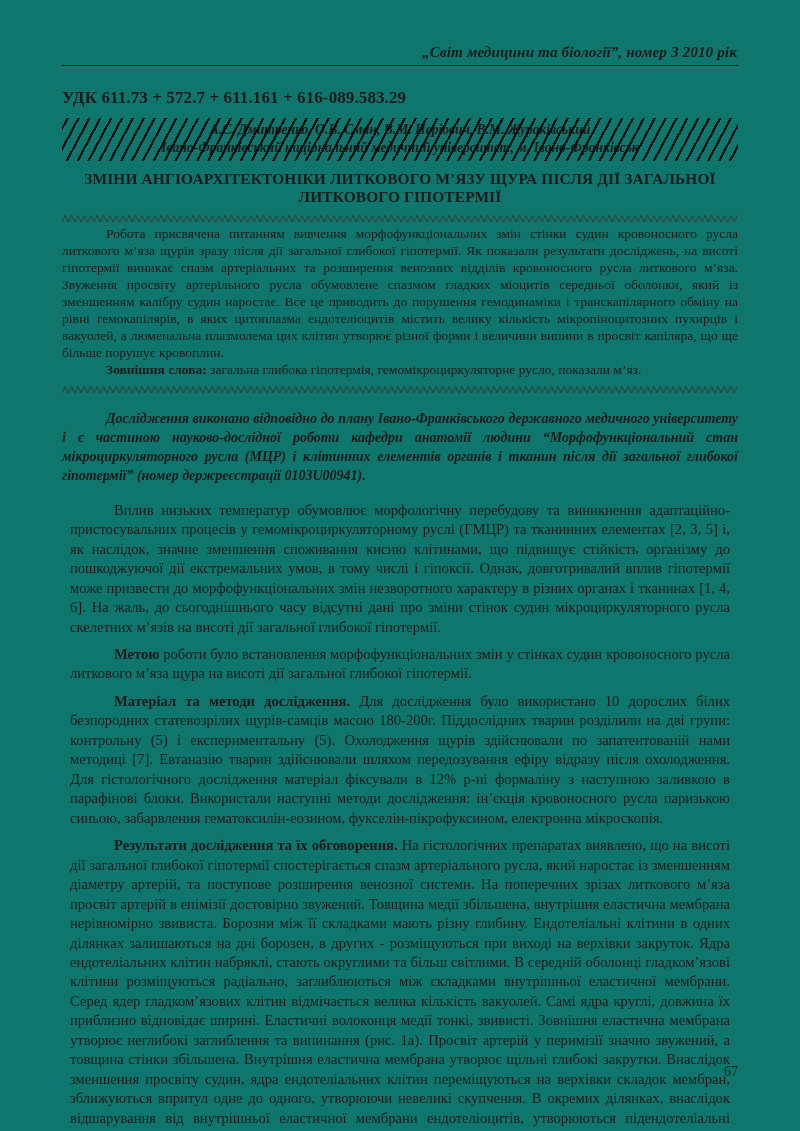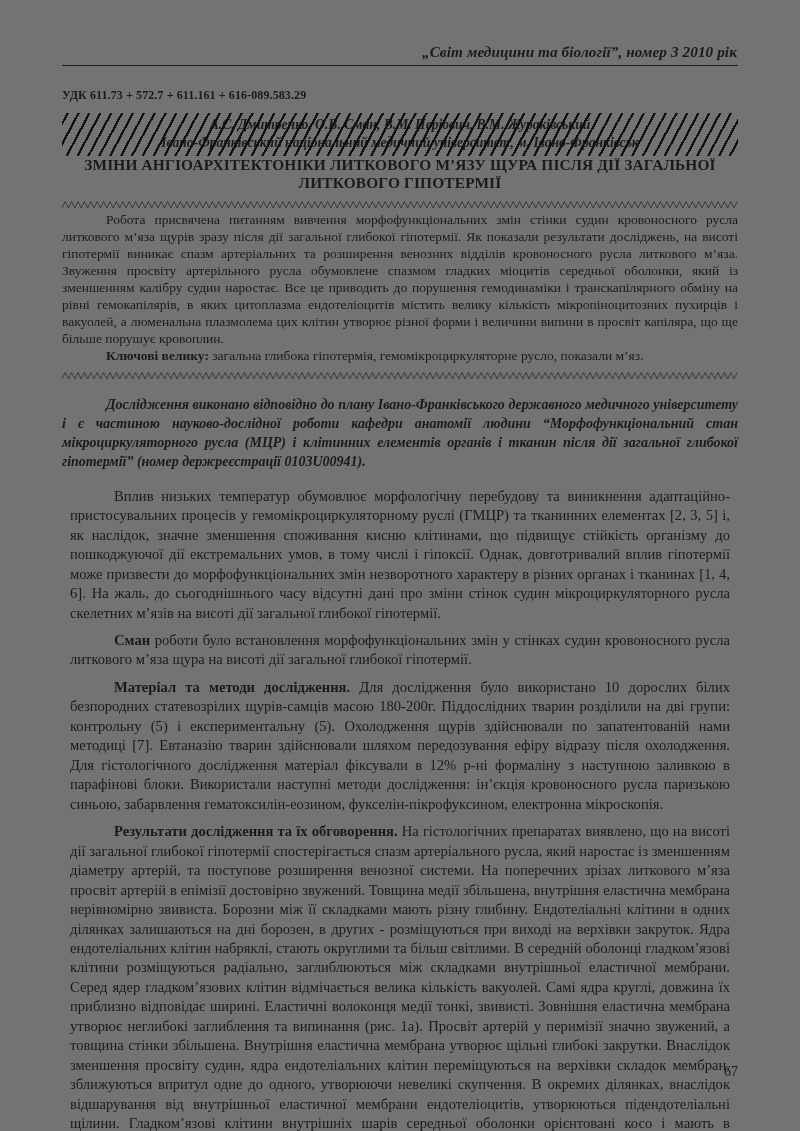--- a/index.html
+++ b/index.html
@@ -8,21 +8,21 @@
     background: #ffffff;
   }
   body {
     font-family: "Liberation Serif", "DejaVu Serif", serif;
     color: #1a1a1a;
   }
   .page {
     position: relative;
     width: 800px;
     height: 1131px;
-    background: #737373;
+    background: #0f766e;
     overflow: hidden;
     box-sizing: border-box;
   }
   .content {
     position: absolute;
     left: 62px;
     top: 0;
     width: 676px;
   }
 
@@ -40,21 +40,21 @@
   .head-rule {
     margin-top: 4px;
     border-bottom: 1.6px solid #1a1a1a;
     width: 100%;
   }
 
   
   .udc {
     margin-top: 22px;
     font-weight: bold;
-    font-size: 12px;
+    font-size: 17px;
     letter-spacing: 0.1px;
   }
 
   
   .authors-block {
     position: relative;
     margin-top: 10px;
     padding: 3px 0 4px 0;
     overflow: hidden;
   }
@@ -80,20 +80,21 @@
       #111111 0px,
       #111111 2.2px,
       rgba(255,255,255,0) 2.2px,
       rgba(255,255,255,0) 9.6px
     );
     mix-blend-mode: darken;
   }
 
   
   .title {
+    margin-top: 9px;
     text-align: center;
     font-weight: bold;
     font-size: 15.4px;
     line-height: 1.2;
     letter-spacing: 0.15px;
   }
 
   
   .zigzag {
     width: 100%;
@@ -178,34 +179,34 @@
       <br>
       <span>ЛИТКОВОГО ГІПОТЕРМІЇ</span>
     </div>
 
     <svg class="zigzag" viewBox="0 0 676 9" preserveAspectRatio="none">
       <path d="M0 8 L3.2 1.5 L6.4 8 L9.6 1.5 L12.8 8 L16 1.5 L19.2 8 L22.4 1.5 L25.6 8 L28.8 1.5 L32 8 L35.2 1.5 L38.4 8 L41.6 1.5 L44.8 8 L48 1.5 L51.2 8 L54.4 1.5 L57.6 8 L60.8 1.5 L64 8 L67.2 1.5 L70.4 8 L73.6 1.5 L76.8 8 L80 1.5 L83.2 8 L86.4 1.5 L89.6 8 L92.8 1.5 L96 8 L99.2 1.5 L102.4 8 L105.6 1.5 L108.8 8 L112 1.5 L115.2 8 L118.4 1.5 L121.6 8 L124.8 1.5 L128 8 L131.2 1.5 L134.4 8 L137.6 1.5 L140.8 8 L144 1.5 L147.2 8 L150.4 1.5 L153.6 8 L156.8 1.5 L160 8 L163.2 1.5 L166.4 8 L169.6 1.5 L172.8 8 L176 1.5 L179.2 8 L182.4 1.5 L185.6 8 L188.8 1.5 L192 8 L195.2 1.5 L198.4 8 L201.6 1.5 L204.8 8 L208 1.5 L211.2 8 L214.4 1.5 L217.6 8 L220.8 1.5 L224 8 L227.2 1.5 L230.4 8 L233.6 1.5 L236.8 8 L240 1.5 L243.2 8 L246.4 1.5 L249.6 8 L252.8 1.5 L256 8 L259.2 1.5 L262.4 8 L265.6 1.5 L268.8 8 L272 1.5 L275.2 8 L278.4 1.5 L281.6 8 L284.8 1.5 L288 8 L291.2 1.5 L294.4 8 L297.6 1.5 L300.8 8 L304 1.5 L307.2 8 L310.4 1.5 L313.6 8 L316.8 1.5 L320 8 L323.2 1.5 L326.4 8 L329.6 1.5 L332.8 8 L336 1.5 L339.2 8 L342.4 1.5 L345.6 8 L348.8 1.5 L352 8 L355.2 1.5 L358.4 8 L361.6 1.5 L364.8 8 L368 1.5 L371.2 8 L374.4 1.5 L377.6 8 L380.8 1.5 L384 8 L387.2 1.5 L390.4 8 L393.6 1.5 L396.8 8 L400 1.5 L403.2 8 L406.4 1.5 L409.6 8 L412.8 1.5 L416 8 L419.2 1.5 L422.4 8 L425.6 1.5 L428.8 8 L432 1.5 L435.2 8 L438.4 1.5 L441.6 8 L444.8 1.5 L448 8 L451.2 1.5 L454.4 8 L457.6 1.5 L460.8 8 L464 1.5 L467.2 8 L470.4 1.5 L473.6 8 L476.8 1.5 L480 8 L483.2 1.5 L486.4 8 L489.6 1.5 L492.8 8 L496 1.5 L499.2 8 L502.4 1.5 L505.6 8 L508.8 1.5 L512 8 L515.2 1.5 L518.4 8 L521.6 1.5 L524.8 8 L528 1.5 L531.2 8 L534.4 1.5 L537.6 8 L540.8 1.5 L544 8 L547.2 1.5 L550.4 8 L553.6 1.5 L556.8 8 L560 1.5 L563.2 8 L566.4 1.5 L569.6 8 L572.8 1.5 L576 8 L579.2 1.5 L582.4 8 L585.6 1.5 L588.8 8 L592 1.5 L595.2 8 L598.4 1.5 L601.6 8 L604.8 1.5 L608 8 L611.2 1.5 L614.4 8 L617.6 1.5 L620.8 8 L624 1.5 L627.2 8 L630.4 1.5 L633.6 8 L636.8 1.5 L640 8 L643.2 1.5 L646.4 8 L649.6 1.5 L652.8 8 L656 1.5 L659.2 8 L662.4 1.5 L665.6 8 L668.8 1.5 L672 8 L675.2 1.5" fill="none" stroke="#333333" stroke-width="0.9"></path>
     </svg>
 
     <div class="abstract">
       <p>Робота присвячена питанням вивчення морфофункціональних змін стінки судин кровоносного русла литкового м’яза щурів зразу після дії загальної глибокої гіпотермії. Як показали результати досліджень, на висоті гіпотермії виникає спазм артеріальних та розширення венозних відділів кровоносного русла литкового м’яза. Звуження просвіту артерільного русла обумовлене спазмом гладких міоцитів середньої оболонки, який із зменшенням калібру судин наростає. Все це приводить до порушення гемодинаміки і транскапілярного обміну на рівні гемокапілярів, в яких цитоплазма ендотеліоцитів містить велику кількість мікропіноцитозних пухирців і вакуолей, а люменальна плазмолема цих клітин утворює різної форми і величини випини в просвіт капіляра, що ще більше порушує кровоплин.</p>
-      <p class="keywords"><span class="b">Ключові велику:</span><span> загальна глибока гіпотермія, гемомікроциркуляторне русло, показали м’яз.</span></p>
+      <p class="keywords"><span class="b">Зовнішня слова:</span><span> загальна глибока гіпотермія, гемомікроциркуляторне русло, показали м’яз.</span></p>
     </div>
 
     <svg class="zigzag" viewBox="0 0 676 9" preserveAspectRatio="none">
       <path d="M0 8 L3.2 1.5 L6.4 8 L9.6 1.5 L12.8 8 L16 1.5 L19.2 8 L22.4 1.5 L25.6 8 L28.8 1.5 L32 8 L35.2 1.5 L38.4 8 L41.6 1.5 L44.8 8 L48 1.5 L51.2 8 L54.4 1.5 L57.6 8 L60.8 1.5 L64 8 L67.2 1.5 L70.4 8 L73.6 1.5 L76.8 8 L80 1.5 L83.2 8 L86.4 1.5 L89.6 8 L92.8 1.5 L96 8 L99.2 1.5 L102.4 8 L105.6 1.5 L108.8 8 L112 1.5 L115.2 8 L118.4 1.5 L121.6 8 L124.8 1.5 L128 8 L131.2 1.5 L134.4 8 L137.6 1.5 L140.8 8 L144 1.5 L147.2 8 L150.4 1.5 L153.6 8 L156.8 1.5 L160 8 L163.2 1.5 L166.4 8 L169.6 1.5 L172.8 8 L176 1.5 L179.2 8 L182.4 1.5 L185.6 8 L188.8 1.5 L192 8 L195.2 1.5 L198.4 8 L201.6 1.5 L204.8 8 L208 1.5 L211.2 8 L214.4 1.5 L217.6 8 L220.8 1.5 L224 8 L227.2 1.5 L230.4 8 L233.6 1.5 L236.8 8 L240 1.5 L243.2 8 L246.4 1.5 L249.6 8 L252.8 1.5 L256 8 L259.2 1.5 L262.4 8 L265.6 1.5 L268.8 8 L272 1.5 L275.2 8 L278.4 1.5 L281.6 8 L284.8 1.5 L288 8 L291.2 1.5 L294.4 8 L297.6 1.5 L300.8 8 L304 1.5 L307.2 8 L310.4 1.5 L313.6 8 L316.8 1.5 L320 8 L323.2 1.5 L326.4 8 L329.6 1.5 L332.8 8 L336 1.5 L339.2 8 L342.4 1.5 L345.6 8 L348.8 1.5 L352 8 L355.2 1.5 L358.4 8 L361.6 1.5 L364.8 8 L368 1.5 L371.2 8 L374.4 1.5 L377.6 8 L380.8 1.5 L384 8 L387.2 1.5 L390.4 8 L393.6 1.5 L396.8 8 L400 1.5 L403.2 8 L406.4 1.5 L409.6 8 L412.8 1.5 L416 8 L419.2 1.5 L422.4 8 L425.6 1.5 L428.8 8 L432 1.5 L435.2 8 L438.4 1.5 L441.6 8 L444.8 1.5 L448 8 L451.2 1.5 L454.4 8 L457.6 1.5 L460.8 8 L464 1.5 L467.2 8 L470.4 1.5 L473.6 8 L476.8 1.5 L480 8 L483.2 1.5 L486.4 8 L489.6 1.5 L492.8 8 L496 1.5 L499.2 8 L502.4 1.5 L505.6 8 L508.8 1.5 L512 8 L515.2 1.5 L518.4 8 L521.6 1.5 L524.8 8 L528 1.5 L531.2 8 L534.4 1.5 L537.6 8 L540.8 1.5 L544 8 L547.2 1.5 L550.4 8 L553.6 1.5 L556.8 8 L560 1.5 L563.2 8 L566.4 1.5 L569.6 8 L572.8 1.5 L576 8 L579.2 1.5 L582.4 8 L585.6 1.5 L588.8 8 L592 1.5 L595.2 8 L598.4 1.5 L601.6 8 L604.8 1.5 L608 8 L611.2 1.5 L614.4 8 L617.6 1.5 L620.8 8 L624 1.5 L627.2 8 L630.4 1.5 L633.6 8 L636.8 1.5 L640 8 L643.2 1.5 L646.4 8 L649.6 1.5 L652.8 8 L656 1.5 L659.2 8 L662.4 1.5 L665.6 8 L668.8 1.5 L672 8 L675.2 1.5" fill="none" stroke="#333333" stroke-width="0.9"></path>
     </svg>
 
     <div class="plan">
       <p>Дослідження виконано відповідно до плану Івано-Франківського державного медичного університету і є частиною науково-дослідної роботи кафедри анатомії людини “Морфофункціональний стан мікроциркуляторного русла (МЦР) і клітинних елементів органів і тканин після дії загальної глибокої гіпотермії” (номер держреєстрації 0103U00941).</p>
     </div>
 
     <div class="body-text">
       <p>Вплив низьких температур обумовлює морфологічну перебудову та виникнення адаптаційно-пристосувальних процесів у гемомікроциркуляторному руслі (ГМЦР) та тканинних елементах [2, 3, 5] і, як наслідок, значне зменшення споживання кисню клітинами, що підвищує стійкість організму до пошкоджуючої дії екстремальних умов, в тому числі і гіпоксії. Однак, довготривалий вплив гіпотермії може призвести до морфофункціональних змін незворотного характеру в різних органах і тканинах [1, 4, 6]. На жаль, до сьогоднішнього часу відсутні дані про зміни стінок судин мікроциркуляторного русла скелетних м’язів на висоті дії загальної глибокої гіпотермії.</p>
-      <p><span class="b">Сман</span><span> роботи було встановлення морфофункціональних змін у стінках судин кровоносного русла литкового м’яза щура на висоті дії загальної глибокої гіпотермії.</span></p>
+      <p><span class="b">Метою</span><span> роботи було встановлення морфофункціональних змін у стінках судин кровоносного русла литкового м’яза щура на висоті дії загальної глибокої гіпотермії.</span></p>
       <p><span class="b">Матеріал та методи дослідження.</span><span> Для дослідження було використано 10 дорослих білих безпородних статевозрілих щурів-самців масою 180-200г. Піддослідних тварин розділили на дві групи: контрольну (5) і експериментальну (5). Охолодження щурів здійснювали по запатентованій нами методиці [7]. Евтаназію тварин здійснювали шляхом передозування ефіру відразу після охолодження. Для гістологічного дослідження матеріал фіксували в 12% р-ні формаліну з наступною заливкою в парафінові блоки. Використали наступні методи дослідження: ін’єкція кровоносного русла паризькою синьою, забарвлення гематоксилін-еозином, фукселін-пікрофуксином, електронна мікроскопія.</span></p>
       <p><span class="b">Результати дослідження та їх обговорення.</span><span> На гістологічних препаратах виявлено, що на висоті дії загальної глибокої гіпотермії спостерігається спазм артеріального русла, який наростає із зменшенням діаметру артерій, та поступове розширення венозної системи. На поперечних зрізах литкового м’яза просвіт артерій в епімізії достовірно звужений. Товщина медії збільшена, внутрішня еластична мембрана нерівномірно звивиста. Борозни між її складками мають різну глибину. Ендотеліальні клітини в одних ділянках залишаються на дні борозен, в других - розміщуються при виході на верхівки закруток. Ядра ендотеліальних клітин набряклі, стають округлими та більш світлими. В середній оболонці гладком’язові клітини розміщуються радіально, заглиблюються між складками внутрішньої еластичної мембрани. Серед ядер гладком’язових клітин відмічається велика кількість вакуолей. Самі ядра круглі, довжина їх приблизно відповідає ширині. Еластичні волоконця медії тонкі, звивисті. Зовнішня еластична мембрана утворює неглибокі заглиблення та випинання (рис. 1а). Просвіт артерій у перимізії значно звужений, а товщина стінки збільшена. Внутрішня еластична мембрана утворює щільні глибокі закрутки. Внаслідок зменшення просвіту судин, ядра ендотеліальних клітин переміщуються на верхівки складок мембран, зближуються впритул одне до одного, утворюючи невеликі скупчення. В окремих ділянках, внаслідок відшарування від внутрішньої еластичної мембрани ендотеліоцитів, утворюються підендотеліальні щілини. Гладком’язові клітини внутрішніх шарів середньої оболонки орієнтовані косо і мають в саркоплазмі вакуолі. Ядра зменшуються за довжиною, пікнотичні. Зовнішня еластична мембрана нерівномірно</span></p>
     </div>
 
   </div>
 
   <div class="folio">67</div>
 </div>
 
 </body></html>

